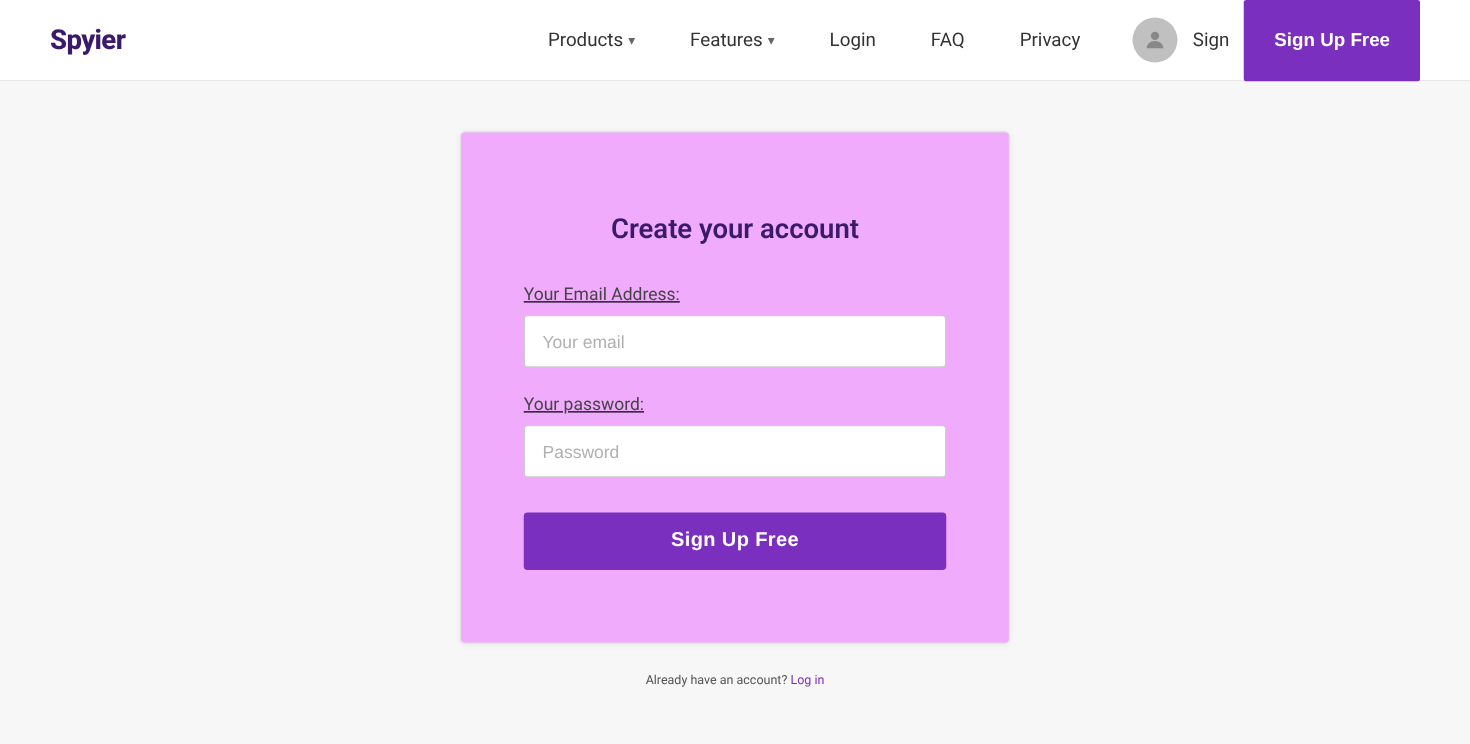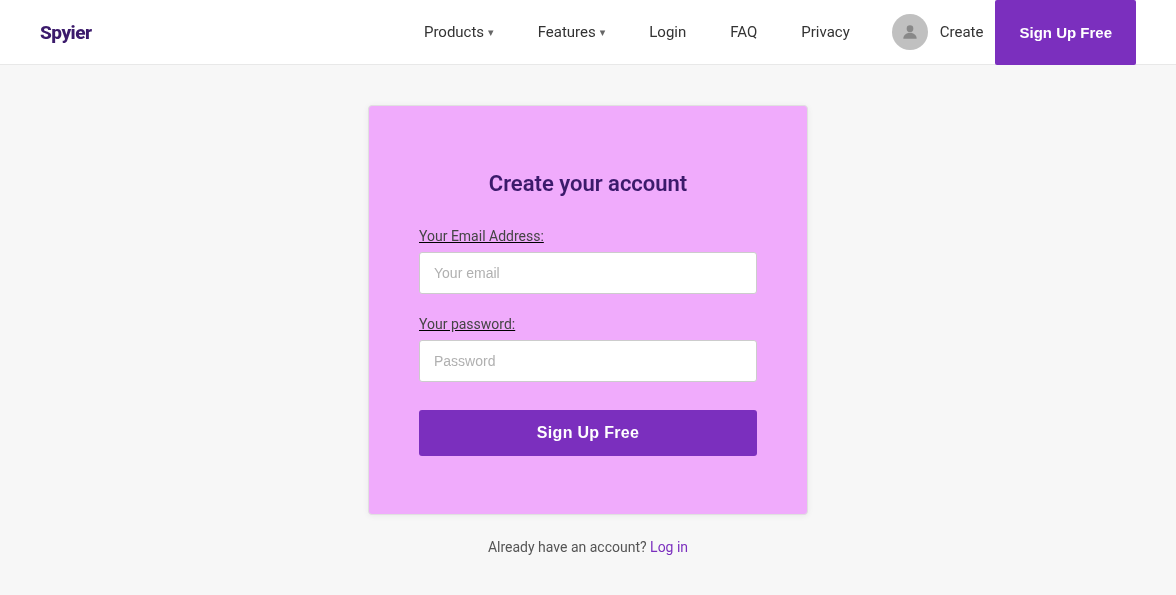--- a/index.html
+++ b/index.html
@@ -20,21 +20,21 @@
       background: #ffffff;
       border-bottom: 1px solid #e8e8e8;
       height: 65px;
       display: flex;
       align-items: center;
       padding: 0 40px;
       position: relative;
     }
 
     .logo {
-      font-size: 19px;
+      font-size: 22px;
       font-weight: 800;
       color: #3b1a6b;
       letter-spacing: -0.5px;
       text-decoration: none;
     }
 
     .nav {
       display: flex;
       align-items: center;
       gap: 0;
@@ -169,21 +169,21 @@
     }
 
     .terms-link {
       color: #7b2fbe;
       text-decoration: none;
       cursor: pointer;
     }
 
     .already-account {
       margin-top: 24px;
-      font-size: 14px;
+      font-size: 10px;
       color: #555;
       text-align: center;
     }
 
     .login-link-bottom {
       color: #7b2fbe;
       text-decoration: none;
       cursor: pointer;
     }
   </style>
@@ -207,21 +207,21 @@
     <a class="nav-item">Privacy</a>
   </nav>
 
   <div class="login-area">
     <div class="login-icon">
       <svg width="20" height="20" viewBox="0 0 24 24" fill="#888">
         <circle cx="12" cy="8" r="4"></circle>
         <path d="M4 20c0-4 3.6-7 8-7s8 3 8 7" fill="#888"></path>
       </svg>
     </div>
-    <a class="login-link">Create</a>
+    <a class="login-link">Sign</a>
     <button class="signup-btn-header">Sign Up Free</button>
   </div>
 </header>
 
 <main class="main">
   <div class="card">
     <h1 class="card-title">Create your account</h1>
 
     <div class="form-group">
       <label class="form-label">Your Email Address:</label>

